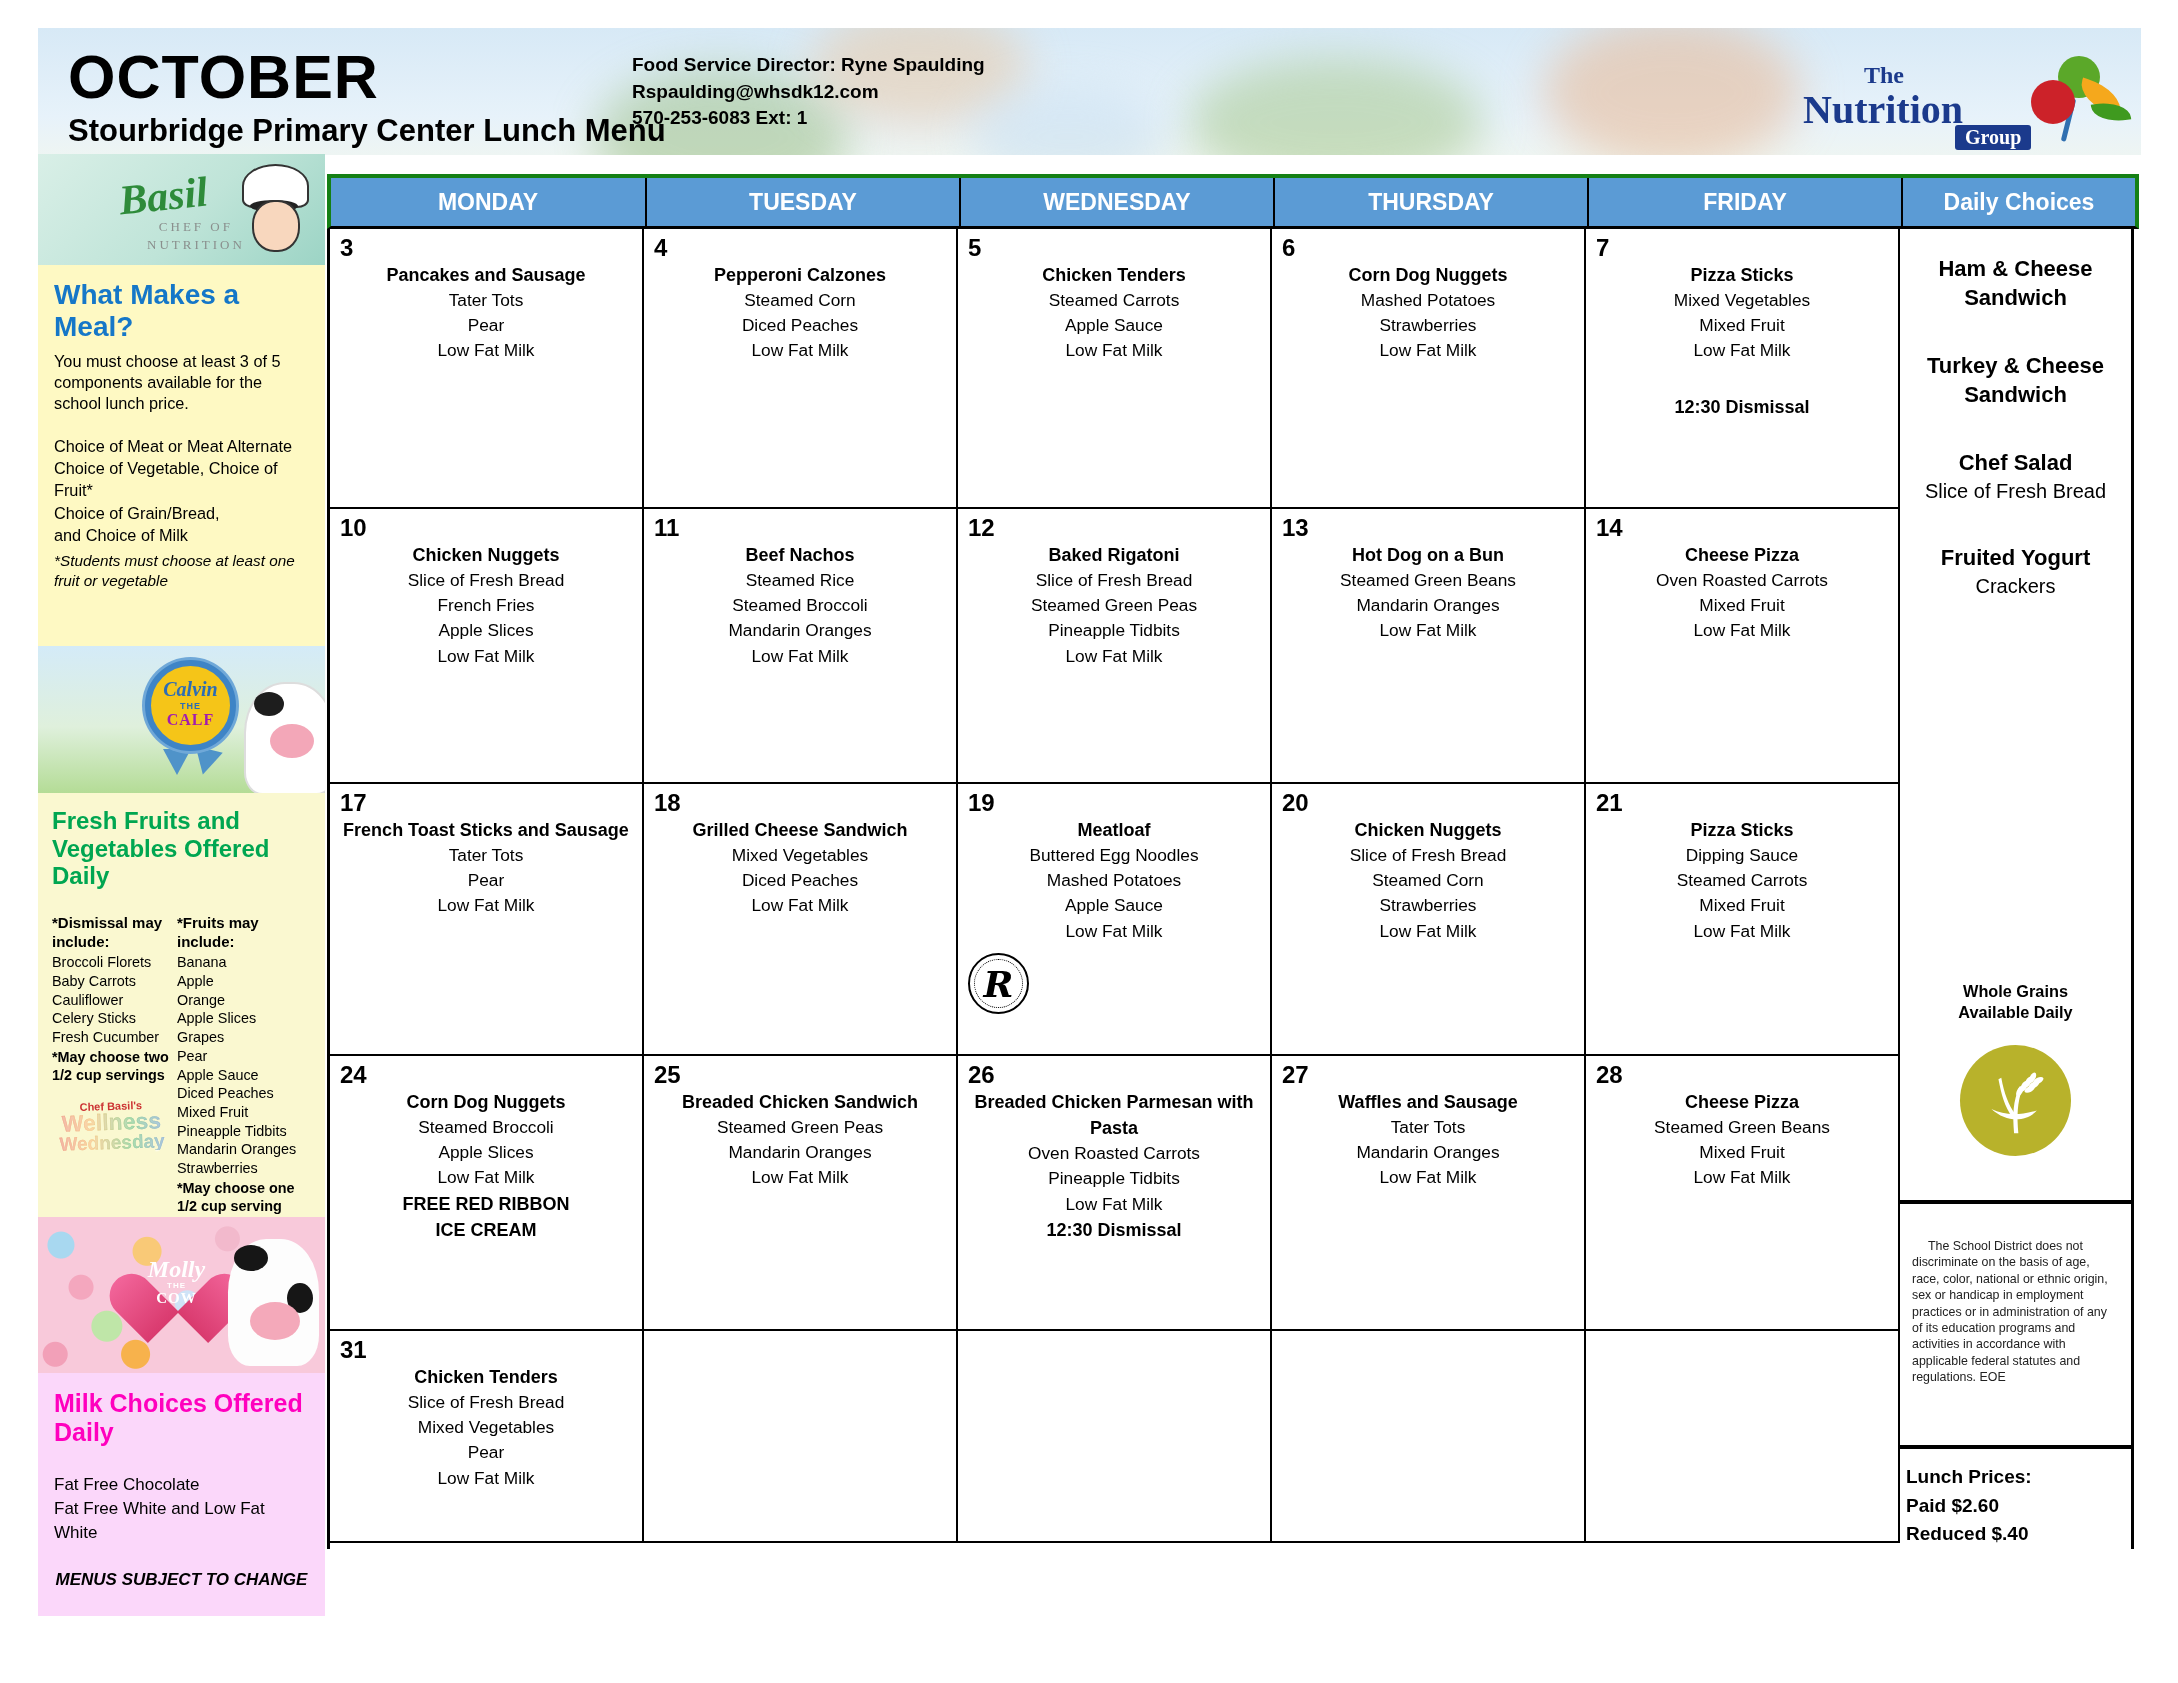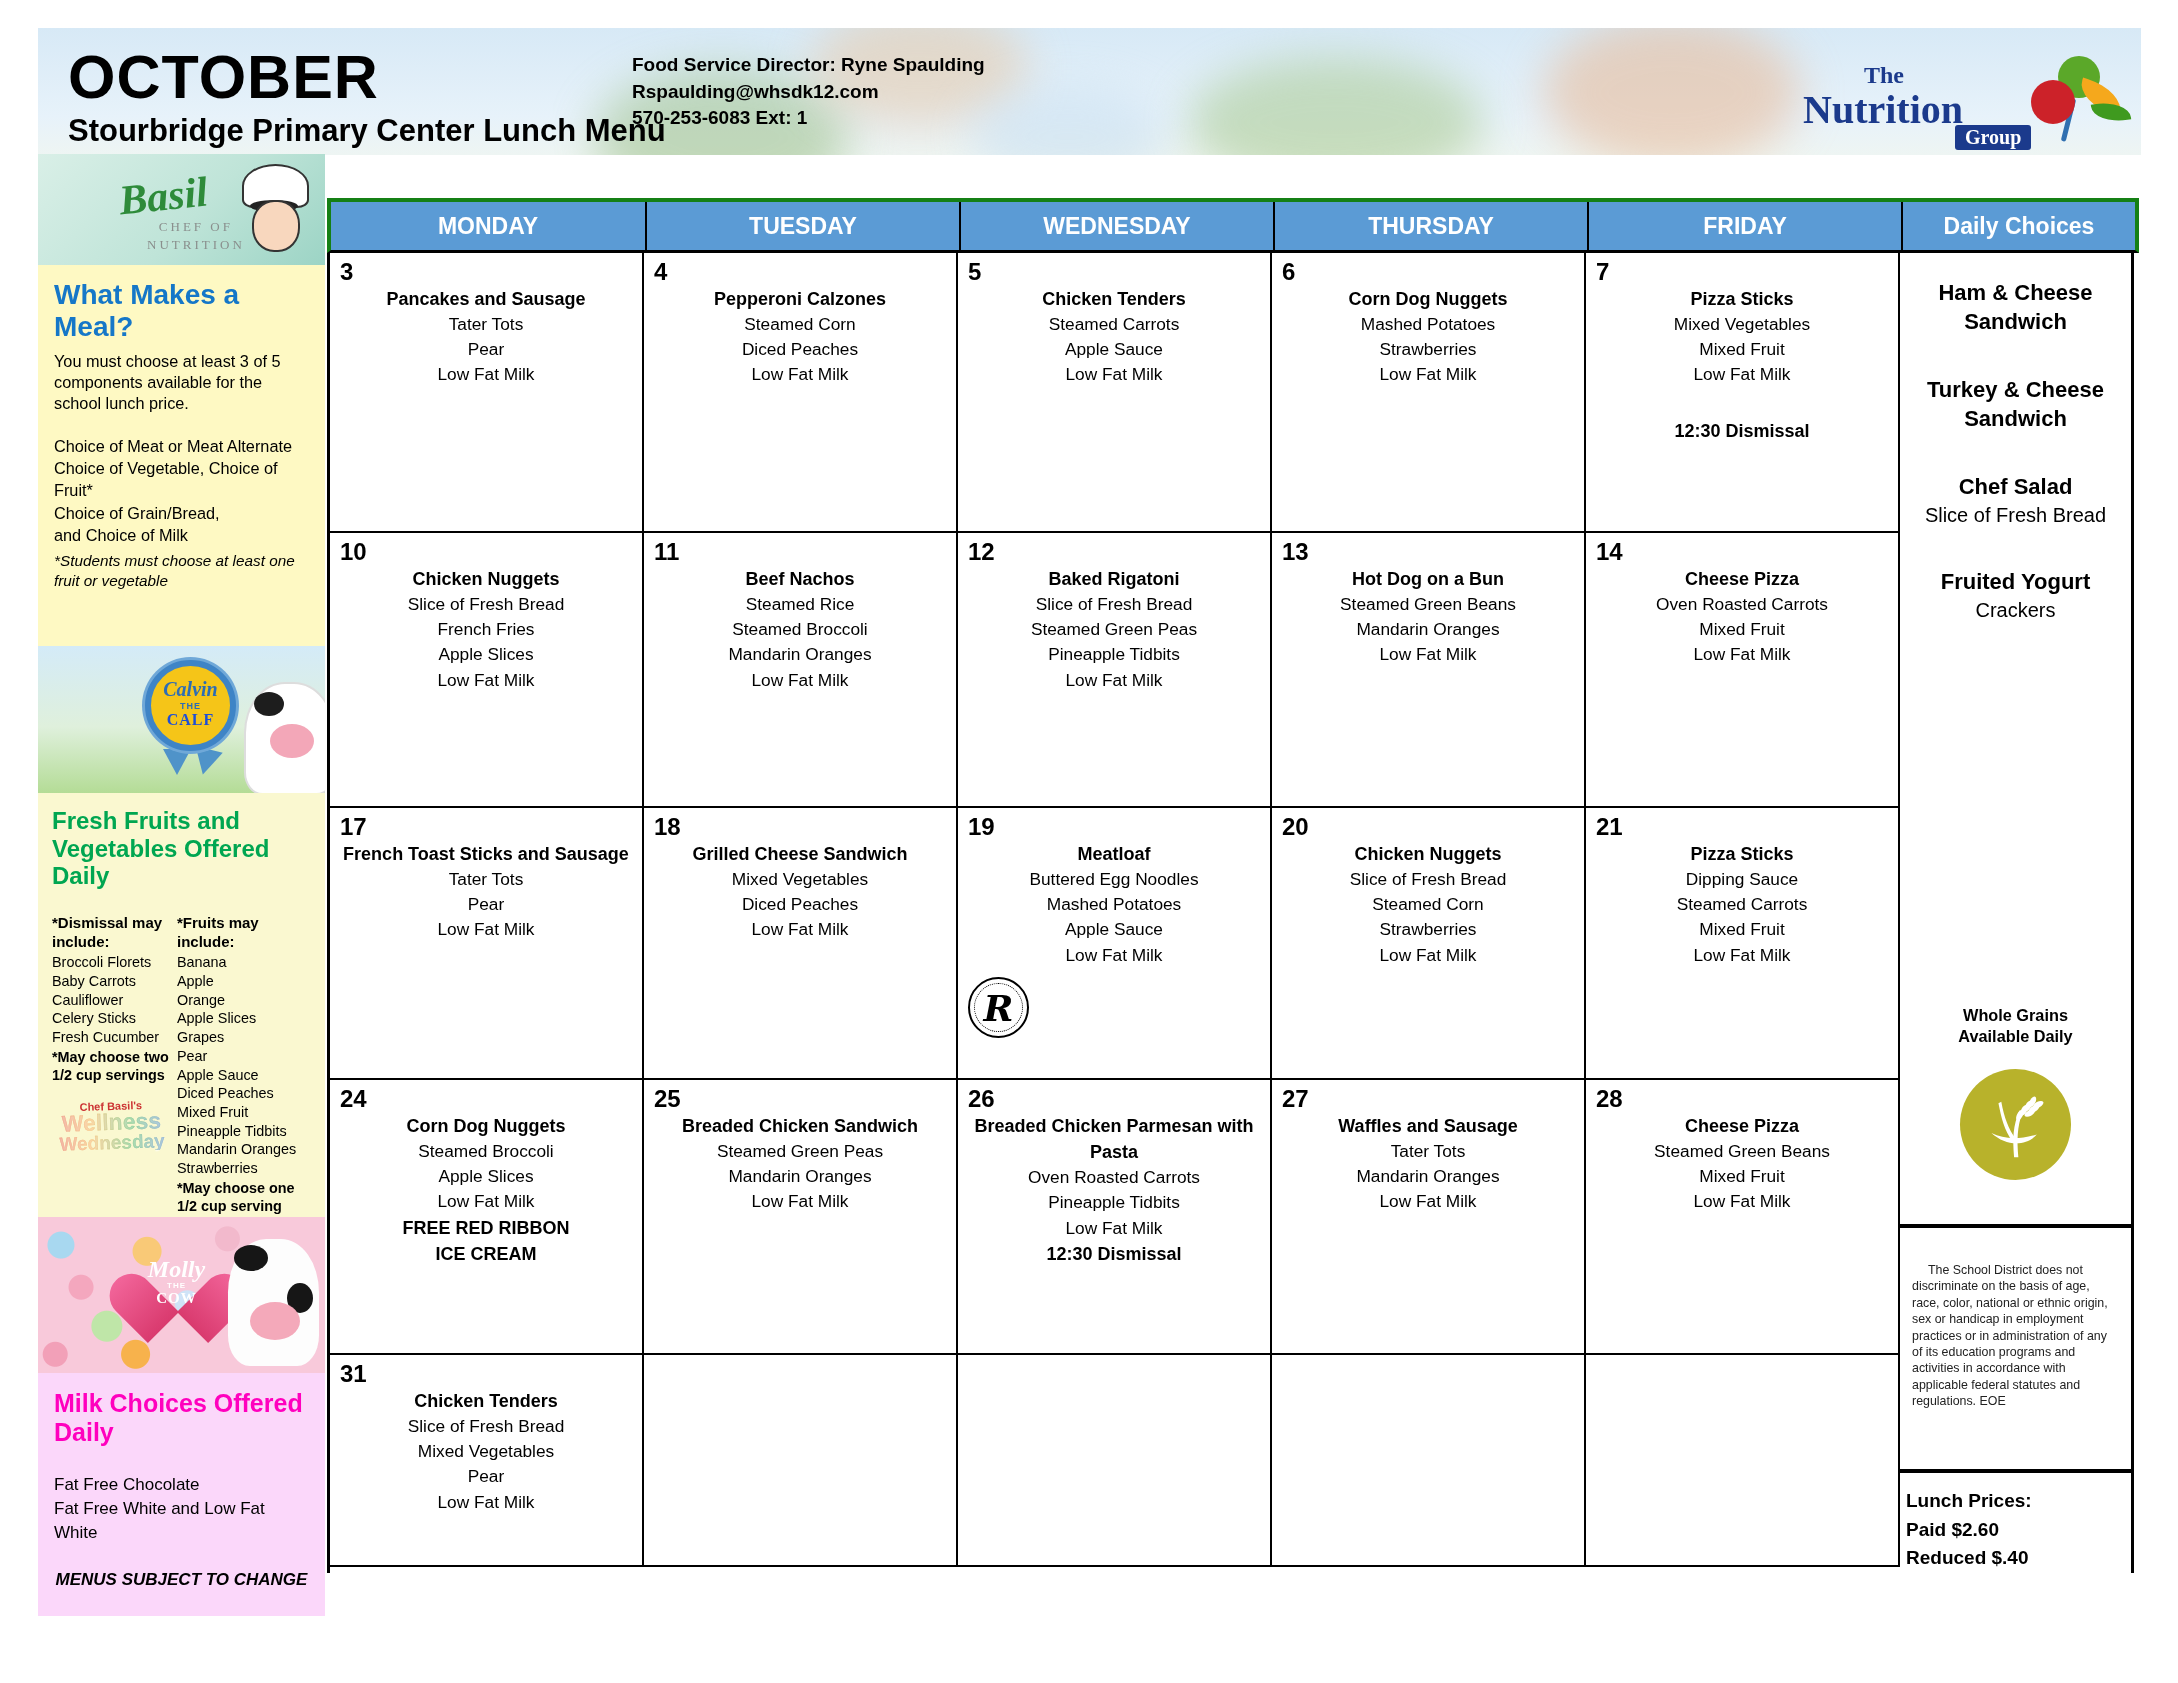--- a/index.html
+++ b/index.html
@@ -51,21 +51,21 @@
   .wmam-title{color:#1577c8;font-size:28px;font-weight:bold;margin-bottom:8px;}
   .wmam-intro{font-size:16.3px;line-height:1.3;margin-bottom:20px;}
   .wmam-line{font-size:16.3px;line-height:1.38;}
   .wmam-note{font-size:15.3px;font-weight:normal;font-style:italic;line-height:1.3;margin-top:4px;}
 
   .calvin{height:147px;background:linear-gradient(180deg,#d4ebf8 0%,#dff0dc 55%,#b4dc96 100%);}
   .badge{position:absolute;left:107px;top:14px;width:79px;height:79px;background:#f5c518;border:6px solid #3e84c6;
          border-radius:50%;text-align:center;box-shadow:0 0 0 3px #6fa8d8;}
   .badge .l1{font-family:"Liberation Serif",serif;font-style:italic;font-weight:bold;color:#2e6db4;font-size:20px;margin-top:12px;}
   .badge .l2{color:#2e6db4;font-size:9px;font-weight:bold;letter-spacing:1px;}
-  .badge .l3{color:#1d4ed8;font-size:16px;font-weight:bold;font-family:"Liberation Serif",serif;letter-spacing:1px;}
+  .badge .l3{color:#a21caf;font-size:16px;font-weight:bold;font-family:"Liberation Serif",serif;letter-spacing:1px;}
   .ribbon{position:absolute;left:125px;top:103px;width:0;height:0;border-left:14px solid transparent;border-right:14px solid transparent;border-top:26px solid #4f93c9;}
   .ribbon.r2{left:154px;transform:rotate(14deg);}
   .cow1{position:absolute;right:-10px;top:36px;width:87px;height:109px;background:#fff;border-radius:45% 45% 20% 20%;border:2px solid #ddd;}
   .cow1 .patch{position:absolute;left:8px;top:8px;width:30px;height:24px;background:#1d1d1d;border-radius:50%;}
   .cow1 .muzzle{position:absolute;left:24px;top:40px;width:44px;height:34px;background:#f3a7b8;border-radius:50%;}
 
   .fresh{height:424px;background:#faf8d0;padding:14px 14px;}
   .fresh-title{color:#00a651;font-size:24px;font-weight:bold;line-height:1.15;margin-bottom:24px;}
   .fresh-cols{display:flex;}
   .fcol-l{width:47%;}
@@ -105,21 +105,21 @@
   .cow2 .p1{position:absolute;left:6px;top:6px;width:34px;height:26px;background:#161616;border-radius:50%;}
   .cow2 .p2{position:absolute;right:6px;top:44px;width:26px;height:30px;background:#161616;border-radius:50%;}
   .cow2 .muzzle{position:absolute;left:22px;top:63px;width:50px;height:38px;background:#f4a9ba;border-radius:50%;}
 
   .milk{height:243px;background:#fbd7fa;padding:16px 16px;}
   .milk-title{color:#ff00be;font-size:25px;font-weight:bold;margin-bottom:26px;}
   .milk-line{font-size:17px;line-height:1.4;}
   .milk-note{font-size:17px;font-weight:bold;font-style:italic;text-align:center;margin-top:26px;}
 
   
-  .calendar{margin-left:2px;margin-top:44px;width:1812px;}
+  .calendar{margin-left:2px;margin-top:20px;width:1812px;}
   .cal-header{display:flex;border:4px solid #158015;border-bottom:3px solid #000;background:#5b9bd5;height:48px;}
   .hcell{width:314px;box-sizing:border-box;display:flex;align-items:center;justify-content:center;
          color:#fff;font-weight:bold;font-size:23px;border-left:2px solid #000;}
   .day-headers{display:flex;}
   .day-headers .hcell:first-child{border-left:none;}
   .hcell.right{width:234px;}
   .cal-body{display:flex;}
   .day-grid{display:grid;grid-template-columns:repeat(5,314px);
             grid-template-rows:280px 275px 272px 275px 212px;
             border-left:3px solid #000;}

